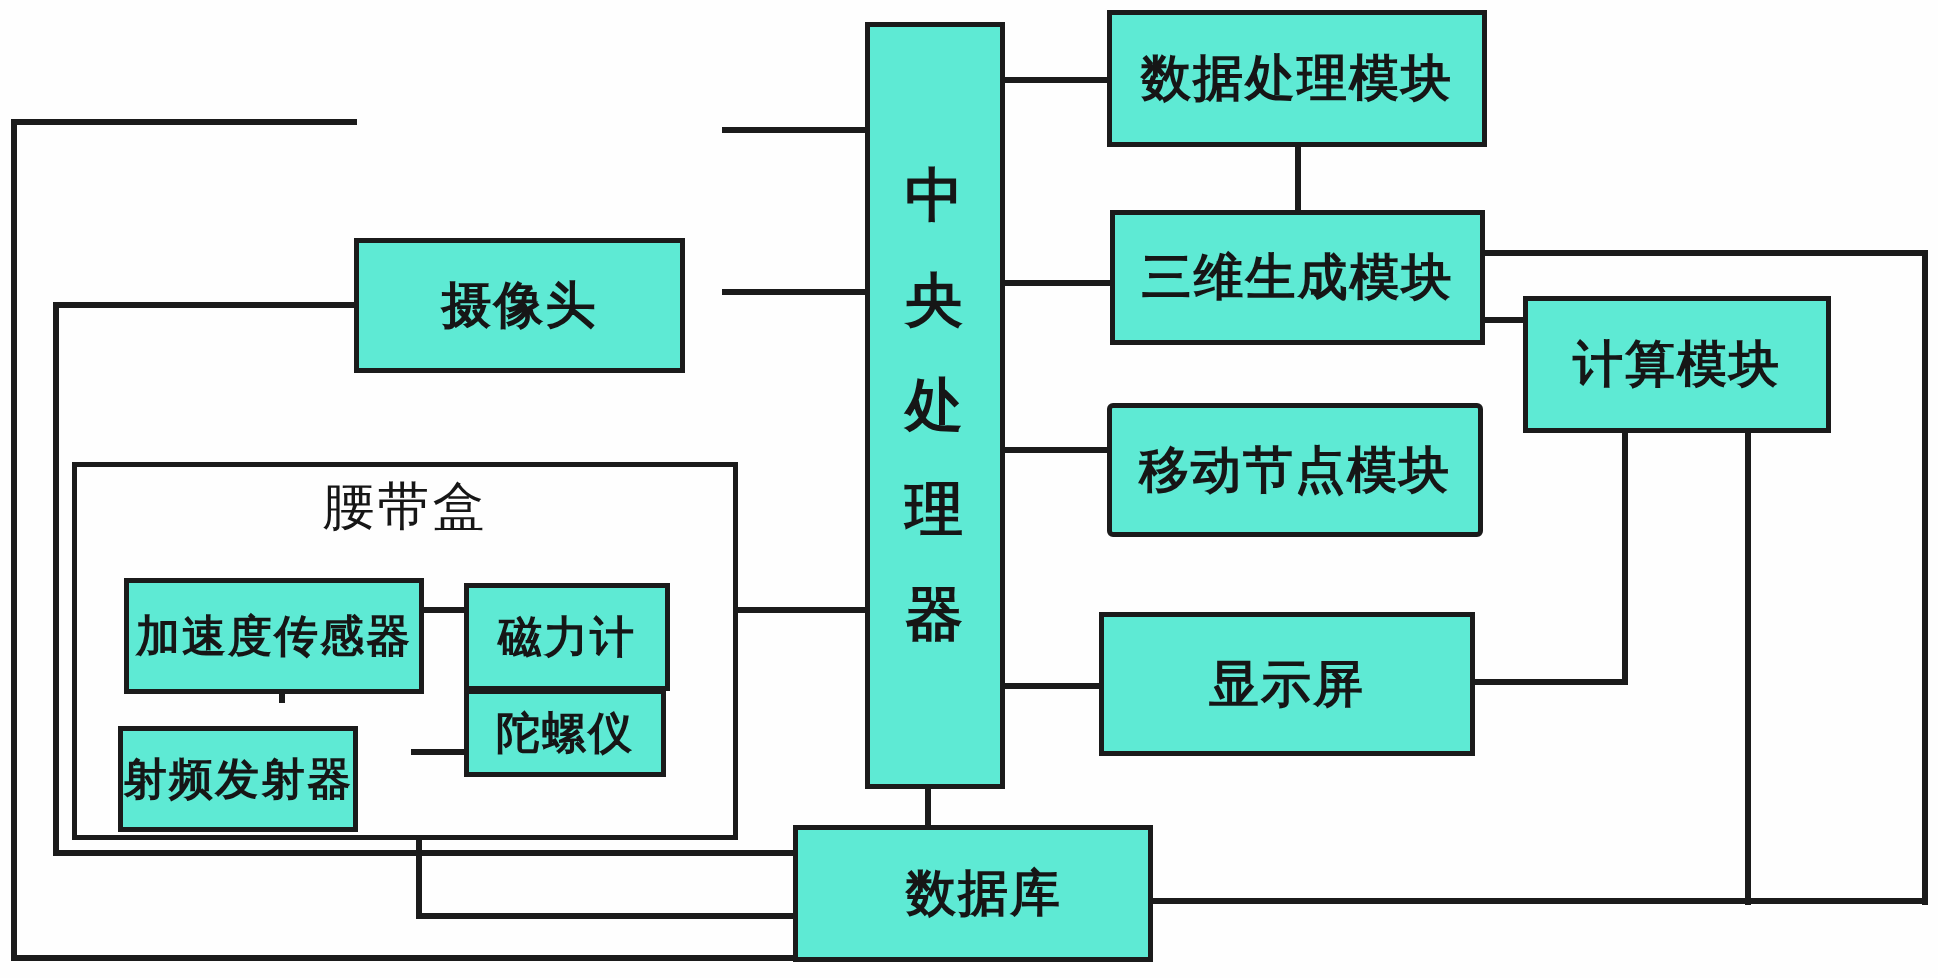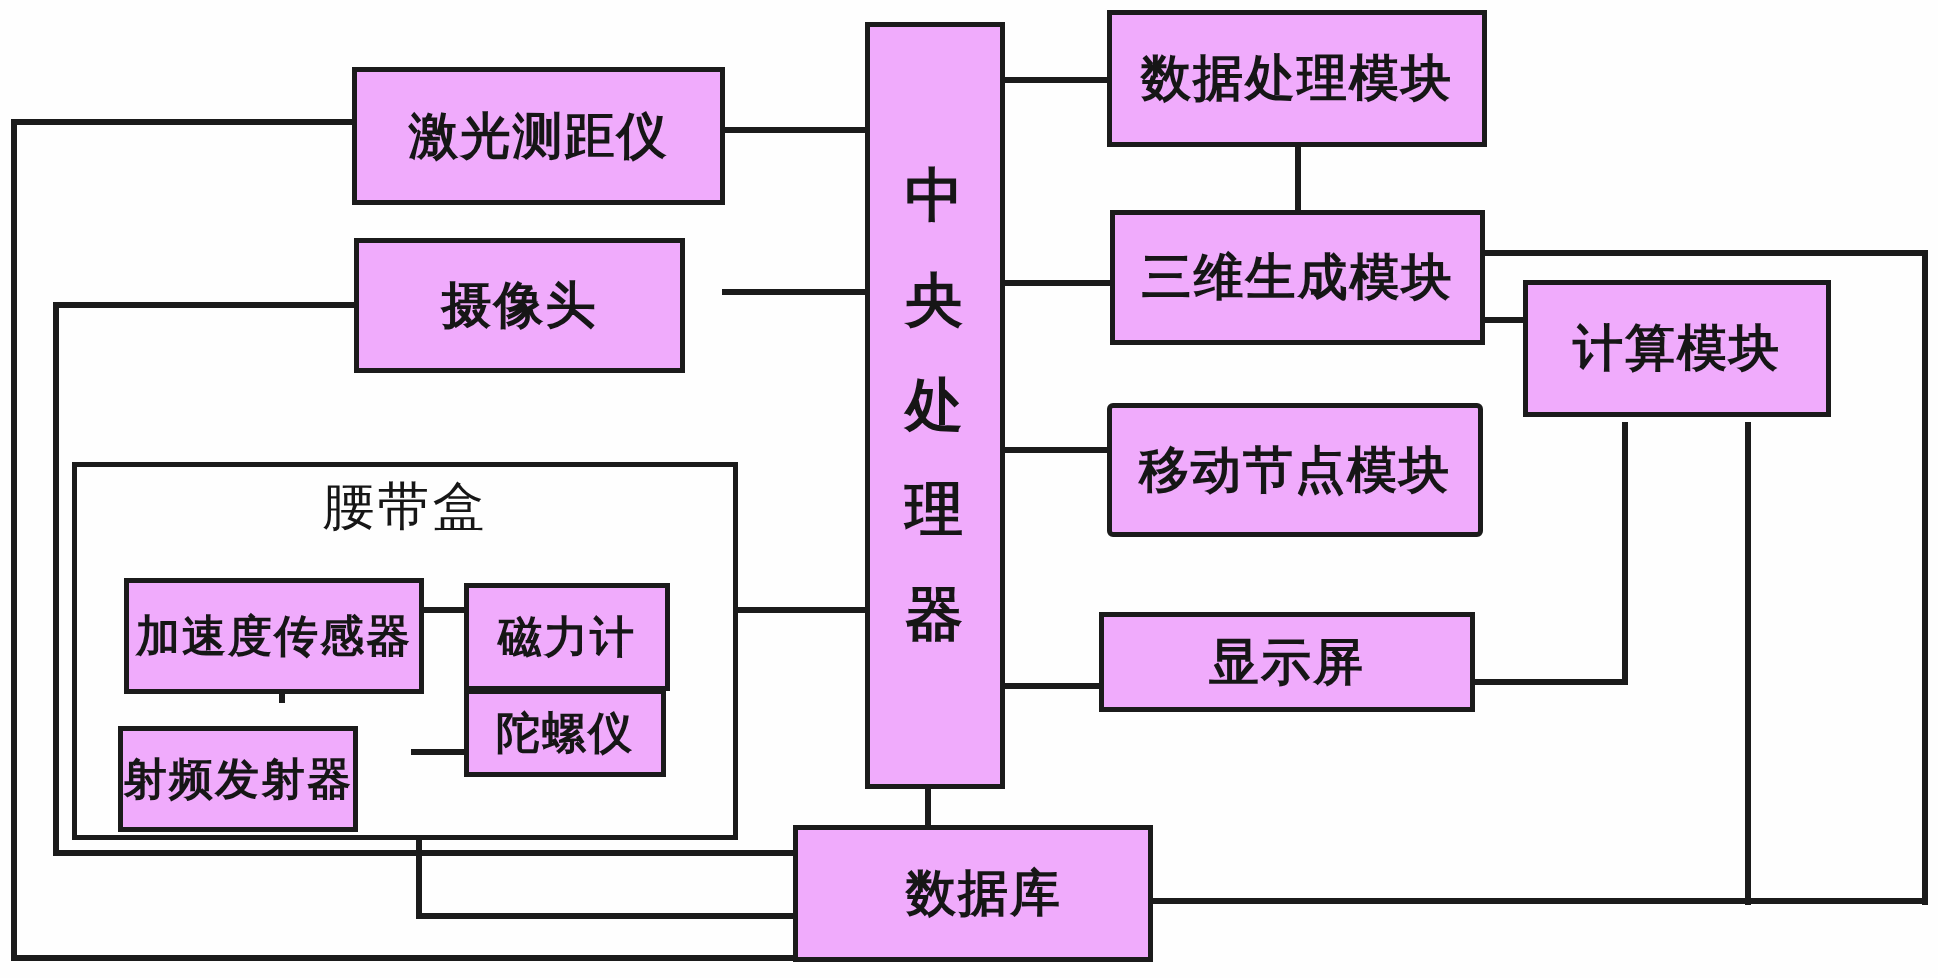--- a/index.html
+++ b/index.html
@@ -9,21 +9,21 @@
     height: 978px;
     background: #fefefe;
     font-family: "DejaVu Sans", sans-serif;
     color: #161616;
     overflow: hidden;
   }
   .node {
     position: absolute;
     box-sizing: border-box;
     border: 5px solid #1b1b1b;
-    background: #f0abfc;
+    background: #5eead4;
     display: flex;
     align-items: center;
     justify-content: center;
     text-align: center;
     font-weight: bold;
     letter-spacing: 2px;
   }
   .container-node {
     justify-content: flex-start;
     align-items: flex-start;
@@ -72,23 +72,20 @@
   <div class="line" style="left:1482px; top:317px; width:45px; height:6px;"></div>
   <div class="line" style="left:1622px; top:422px; width:6px; height:263px;"></div>
   <div class="line" style="left:1472px; top:679px; width:156px; height:6px;"></div>
   <div class="line" style="left:1745px; top:422px; width:6px; height:483px;"></div>
   <div class="line" style="left:1150px; top:898px; width:778px; height:6px;"></div>
 
   <div class="line" style="left:421px; top:607px; width:46px; height:6px;"></div>
   <div class="line" style="left:279px; top:665px; width:6px; height:38px;"></div>
   <div class="line" style="left:411px; top:749px; width:56px; height:6px;"></div>
 
-  <div class="node fs50" style="left:352px; top:67px; width:373px; height:138px;">
-    <span>激光测距仪</span>
-  </div>
 
   <div class="node fs50" style="left:354px; top:238px; width:331px; height:135px;">
     <span>摄像头</span>
   </div>
 
   <div class="node container-node" style="left:72px; top:462px; width:666px; height:378px;"></div>
   <div class="free-label fs52" style="left:72px; top:472px; width:666px;">
     <span>腰带盒</span>
   </div>
 
@@ -119,29 +116,29 @@
   </div>
 
   <div class="node fs50" style="left:1107px; top:10px; width:380px; height:137px;">
     <span>数据处理模块</span>
   </div>
 
   <div class="node fs50" style="left:1110px; top:210px; width:375px; height:135px;">
     <span>三维生成模块</span>
   </div>
 
-  <div class="node fs50" style="left:1523px; top:280px; width:308px; height:137px;">
+  <div class="node fs50" style="left:1523px; top:296px; width:308px; height:137px;">
     <span>计算模块</span>
   </div>
 
   <div class="node fs50" style="left:1107px; top:403px; width:376px; height:134px;border-radius:6px;">
     <span>移动节点模块</span>
   </div>
 
-  <div class="node fs50" style="left:1099px; top:612px; width:376px; height:100px;">
+  <div class="node fs50" style="left:1099px; top:612px; width:376px; height:144px;">
     <span>显示屏</span>
   </div>
 
   <div class="node fs50" style="left:793px; top:825px; width:360px; height:137px;padding-left:22px;">
     <span>数据库</span>
   </div>
 
 </div>
 
 </body></html>

